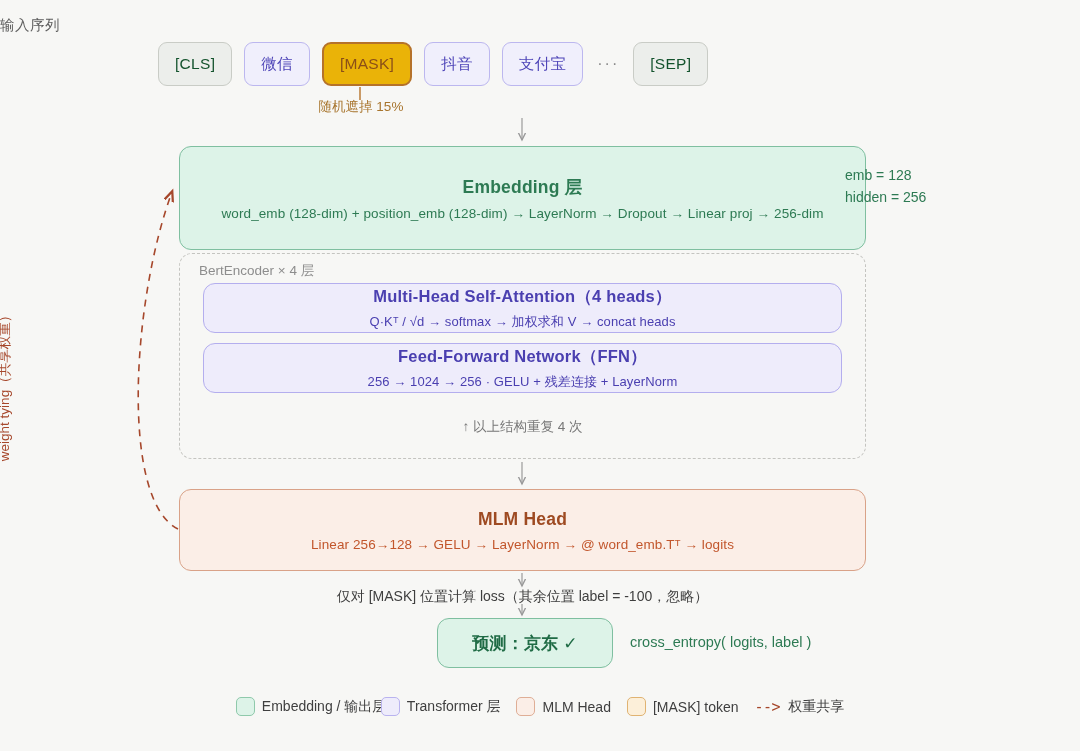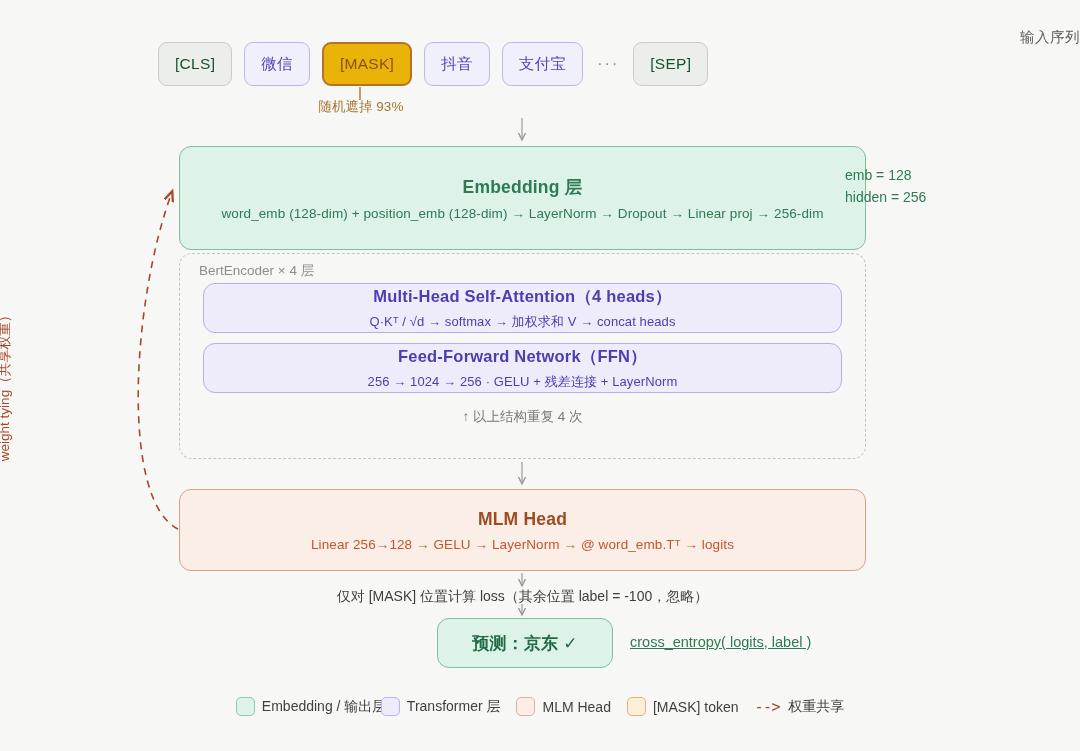--- a/index.html
+++ b/index.html
@@ -16,23 +16,23 @@
     color: #333;
   }
   .canvas {
     position: absolute;
     inset: 0;
   }
 
   
   .seq-label {
     position: absolute;
-    left: 0; top: 28px;
+    left: 0; top: 16px;
     width: 1080px;
-    text-align: right;
+    text-align: left;
     font-size: 14.5px;
     color: #5d5d5d;
     letter-spacing: .5px;
   }
   .token-row {
     position: absolute;
     left: 158px; top: 42px;
     display: flex;
     align-items: center;
     gap: 12px;
@@ -143,21 +143,21 @@
     width: 639px; height: 50px;
     background: #eeecfb;
     border: 1.5px solid #b4aeee;
     color: #4a3fb0;
   }
   .attn-block .title, .ffn-block .title { font-size: 16.5px; }
   .attn-block .sub, .ffn-block .sub { font-size: 13px; margin-top: 5px; }
 
   .repeat-note {
     position: absolute;
-    left: 179px; top: 408px;
+    left: 179px; top: 418px;
     width: 687px;
     text-align: center;
     font-size: 13.5px;
     color: #777;
   }
 
   .mlm-block {
     left: 179px; top: 489px;
     width: 687px; height: 82px;
     background: #fbeee7;
@@ -183,21 +183,20 @@
     border: 1.5px solid #7fbfa0;
     color: #1f6b45;
   }
   .pred-block .title { font-size: 17px; }
 
   .ce-note {
     position: absolute;
     left: 630px; top: 634px;
     font-size: 14.5px;
     color: #2d7a53;
-    text-decoration: underline;
   }
 
   
   .legend {
     position: absolute;
     left: 0; top: 697px;
     width: 1080px;
     display: flex;
     justify-content: center;
     align-items: center;
@@ -289,21 +288,21 @@
   <div class="token-row">
     <div class="token special">[CLS]</div>
     <div class="token word">微信</div>
     <div class="token mask">[MASK]</div>
     <div class="token word">抖音</div>
     <div class="token word">支付宝</div>
     <div class="token-dots">···</div>
     <div class="token special">[SEP]</div>
   </div>
 
-  <div class="mask-note">随机遮掉 93%</div>
+  <div class="mask-note">随机遮掉 15%</div>
 
   <div class="block emb-block">
     <div class="title">Embedding 层</div>
     <div class="sub">word_emb (128-dim) + position_emb (128-dim) → LayerNorm → Dropout → Linear proj → 256-dim</div>
   </div>
   <div class="emb-note">
     <div>emb = 128</div>
     <div>hidden = 256</div>
   </div>
 

